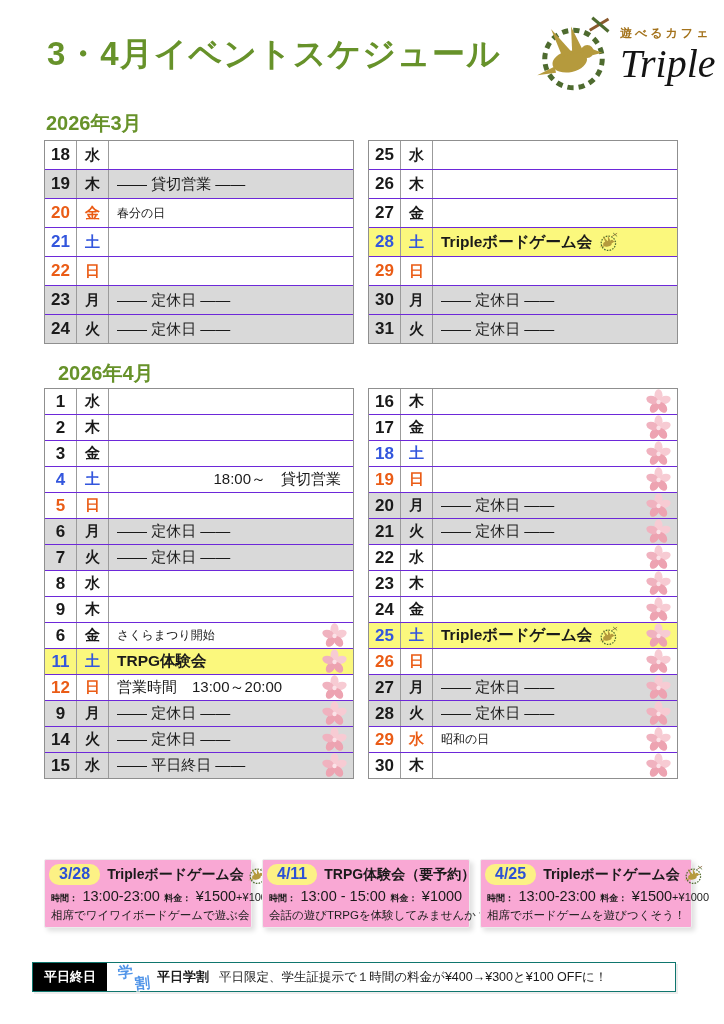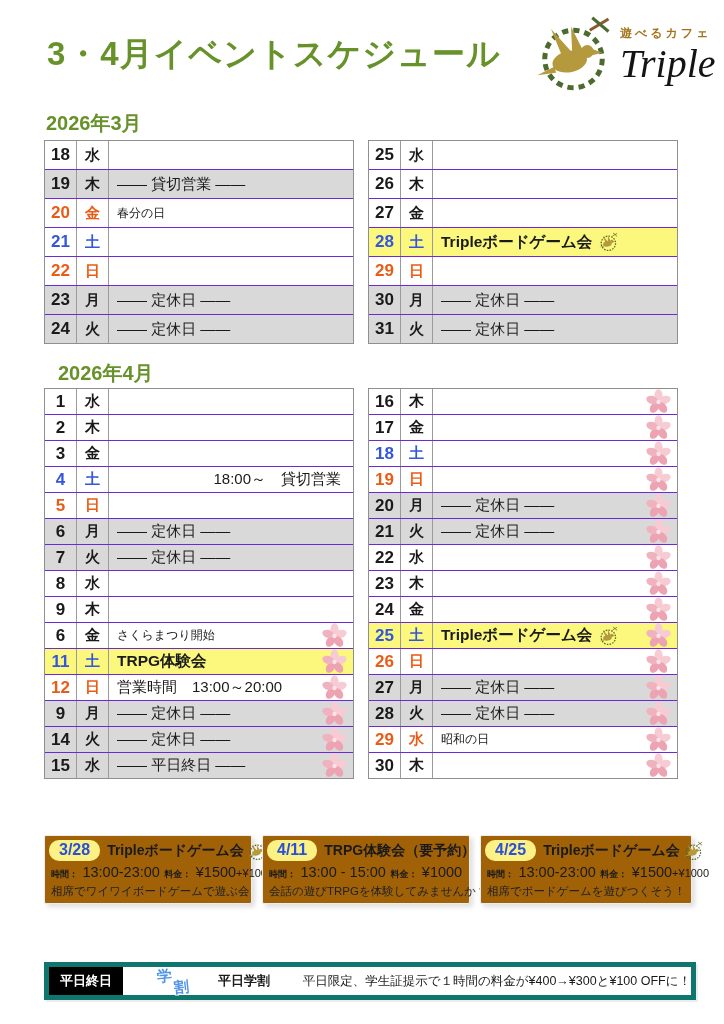--- a/index.html
+++ b/index.html
@@ -53,42 +53,41 @@
   .t-s { font-size:12px; }
   .t-b { font-weight:bold; font-size:15.5px; }
   .t-r { justify-content:flex-end; padding-right:12px; }
   .row-bird { width:20px; height:20px; margin-left:7px; flex:0 0 auto; }
   .sakura {
     position:absolute; right:5px; top:50%; transform:translateY(-50%);
     width:27px; height:27px; z-index:2;
   }
   
   .card {
-    position:absolute; top:835px; width:206px; height:67px; background:#a16207;
+    position:absolute; top:859px; width:206px; height:67px; background:#f9a8d4;
     border:1px solid #ececec; border-radius:2px; box-shadow:3px 3px 5px rgba(0,0,0,0.13);
   }
   #card-2 { width:210px; }
   .card-head { display:flex; align-items:center; padding:4px 5px 0 4px; }
   .badge {
     background:#fcf185; color:#2b50d6; font-weight:bold; font-size:16px;
     padding:1px 10px 2px; border-radius:10px; margin-right:7px; white-space:nowrap;
   }
   .card-title { font-weight:bold; font-size:14px; white-space:nowrap; }
   .card-bird { width:20px; height:20px; margin-left:4px; flex:0 0 auto; }
   .card-info { padding:2px 6px 0; white-space:nowrap; }
   .card-info .lbl { font-size:9px; font-weight:bold; }
   .card-info .val { font-size:14.5px; font-weight:normal; }
   .card-info .fee-extra { font-size:11px; }
   .card-desc { padding:3px 6px 0; font-size:11.5px; color:#222; white-space:nowrap; }
   
   .foot {
-    position:absolute; left:44px; top:962px; width:642px; height:28px;
-    border:5px solid #0f766e; background:#fff; display:flex; align-items:center;
+    position:absolute; left:32px; top:962px; width:642px; height:28px;
+    border:1px solid #0f766e; background:#fff; display:flex; align-items:center;
     box-shadow:2px 2px 0 rgba(0,0,0,0.07);
-    justify-content:space-between;
   }
   .foot-label {
     background:#000; color:#fff; font-weight:bold; font-size:13px; height:100%;
     display:flex; align-items:center; padding:0 11px; flex:0 0 auto;
   }
   .gakuwari { position:relative; width:34px; height:28px; margin:0 6px 0 10px; flex:0 0 auto; }
   .gakuwari span {
     position:absolute; color:#5094e8; font-weight:bold; font-size:15px; line-height:1;
     text-shadow:-1px -1px 0 #fff, 1px -1px 0 #fff, -1px 1px 0 #fff, 1px 1px 0 #fff;
     transform:rotate(-6deg);

